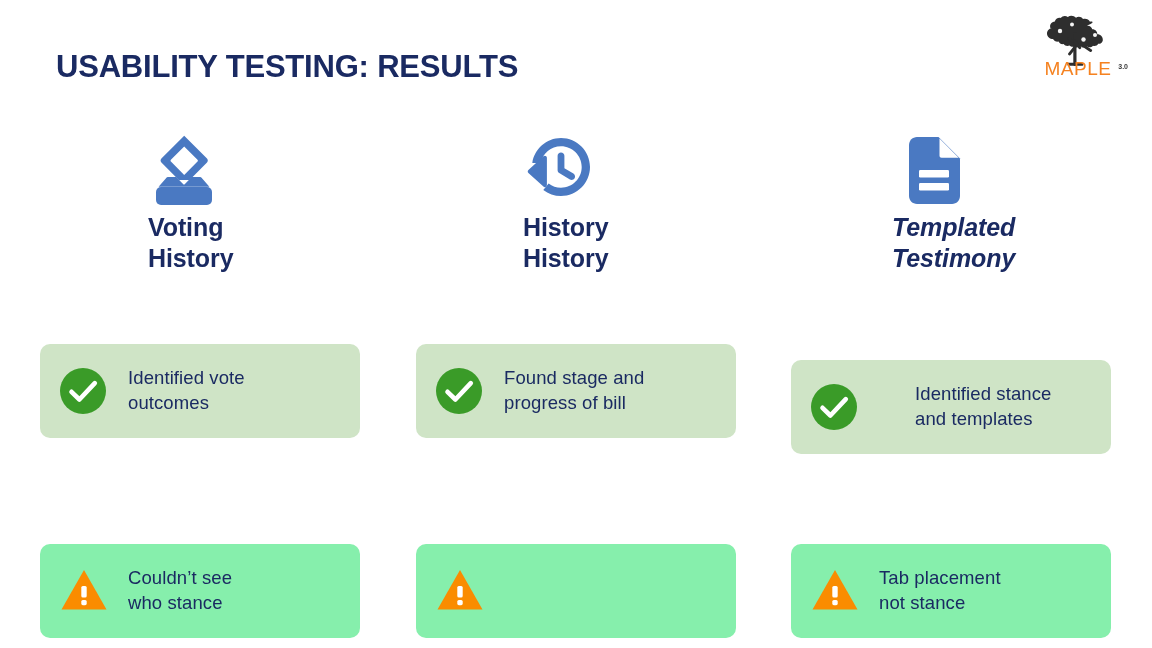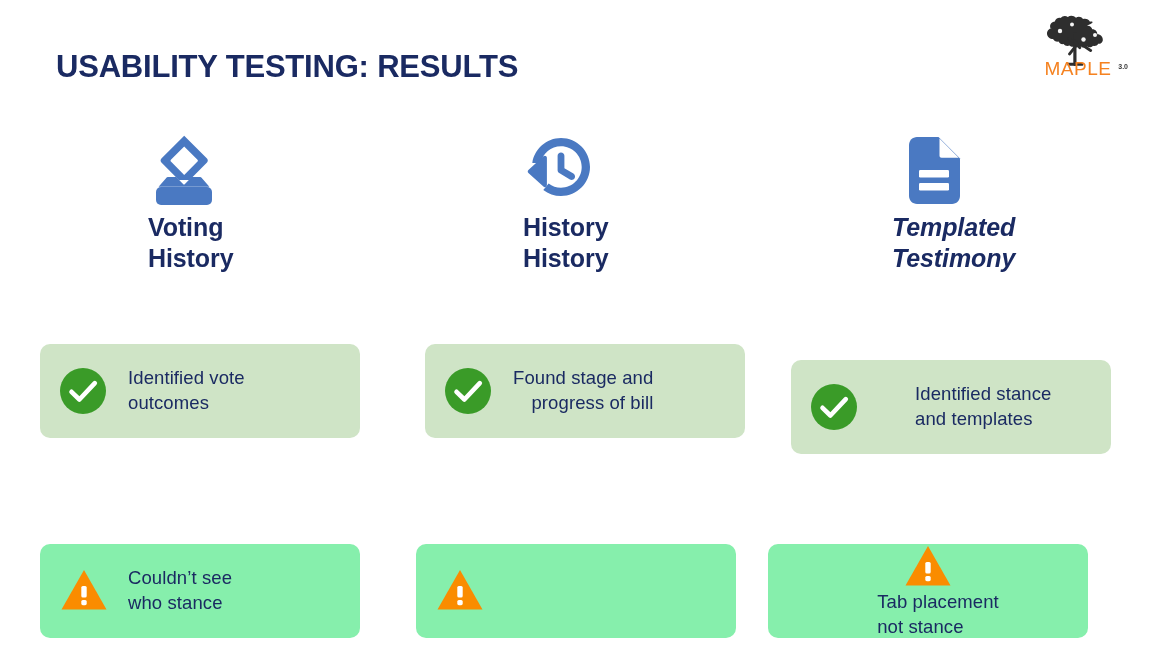--- a/index.html
+++ b/index.html
@@ -125,25 +125,25 @@
   }
   .card-text {
     font-size: 18.5px;
     line-height: 1.33;
     color: #1a2a62;
     font-weight: normal;
     letter-spacing: 0.1px;
   }
 
   .row-success-0 { left: 40px;  top: 344px; }
-  .row-success-1 { left: 425px; top: 344px; text-align: right; }
+  .row-success-1 { left: 416px; top: 344px; }
   .row-success-2 { left: 791px; top: 360px; gap: 36px; }
   .row-warning-0 { left: 40px;  top: 544px; }
   .row-warning-1 { left: 416px; top: 544px; }
-  .row-warning-2 { left: 768px; top: 544px; flex-direction: column; }
+  .row-warning-2 { left: 791px; top: 544px; }
 
   svg { display: block; }
 </style>
 </head>
 <body>
 
 <div class="slide-title">Usability Testing: Results</div>
 
 <div class="logo">
   <div class="logo-tree">

